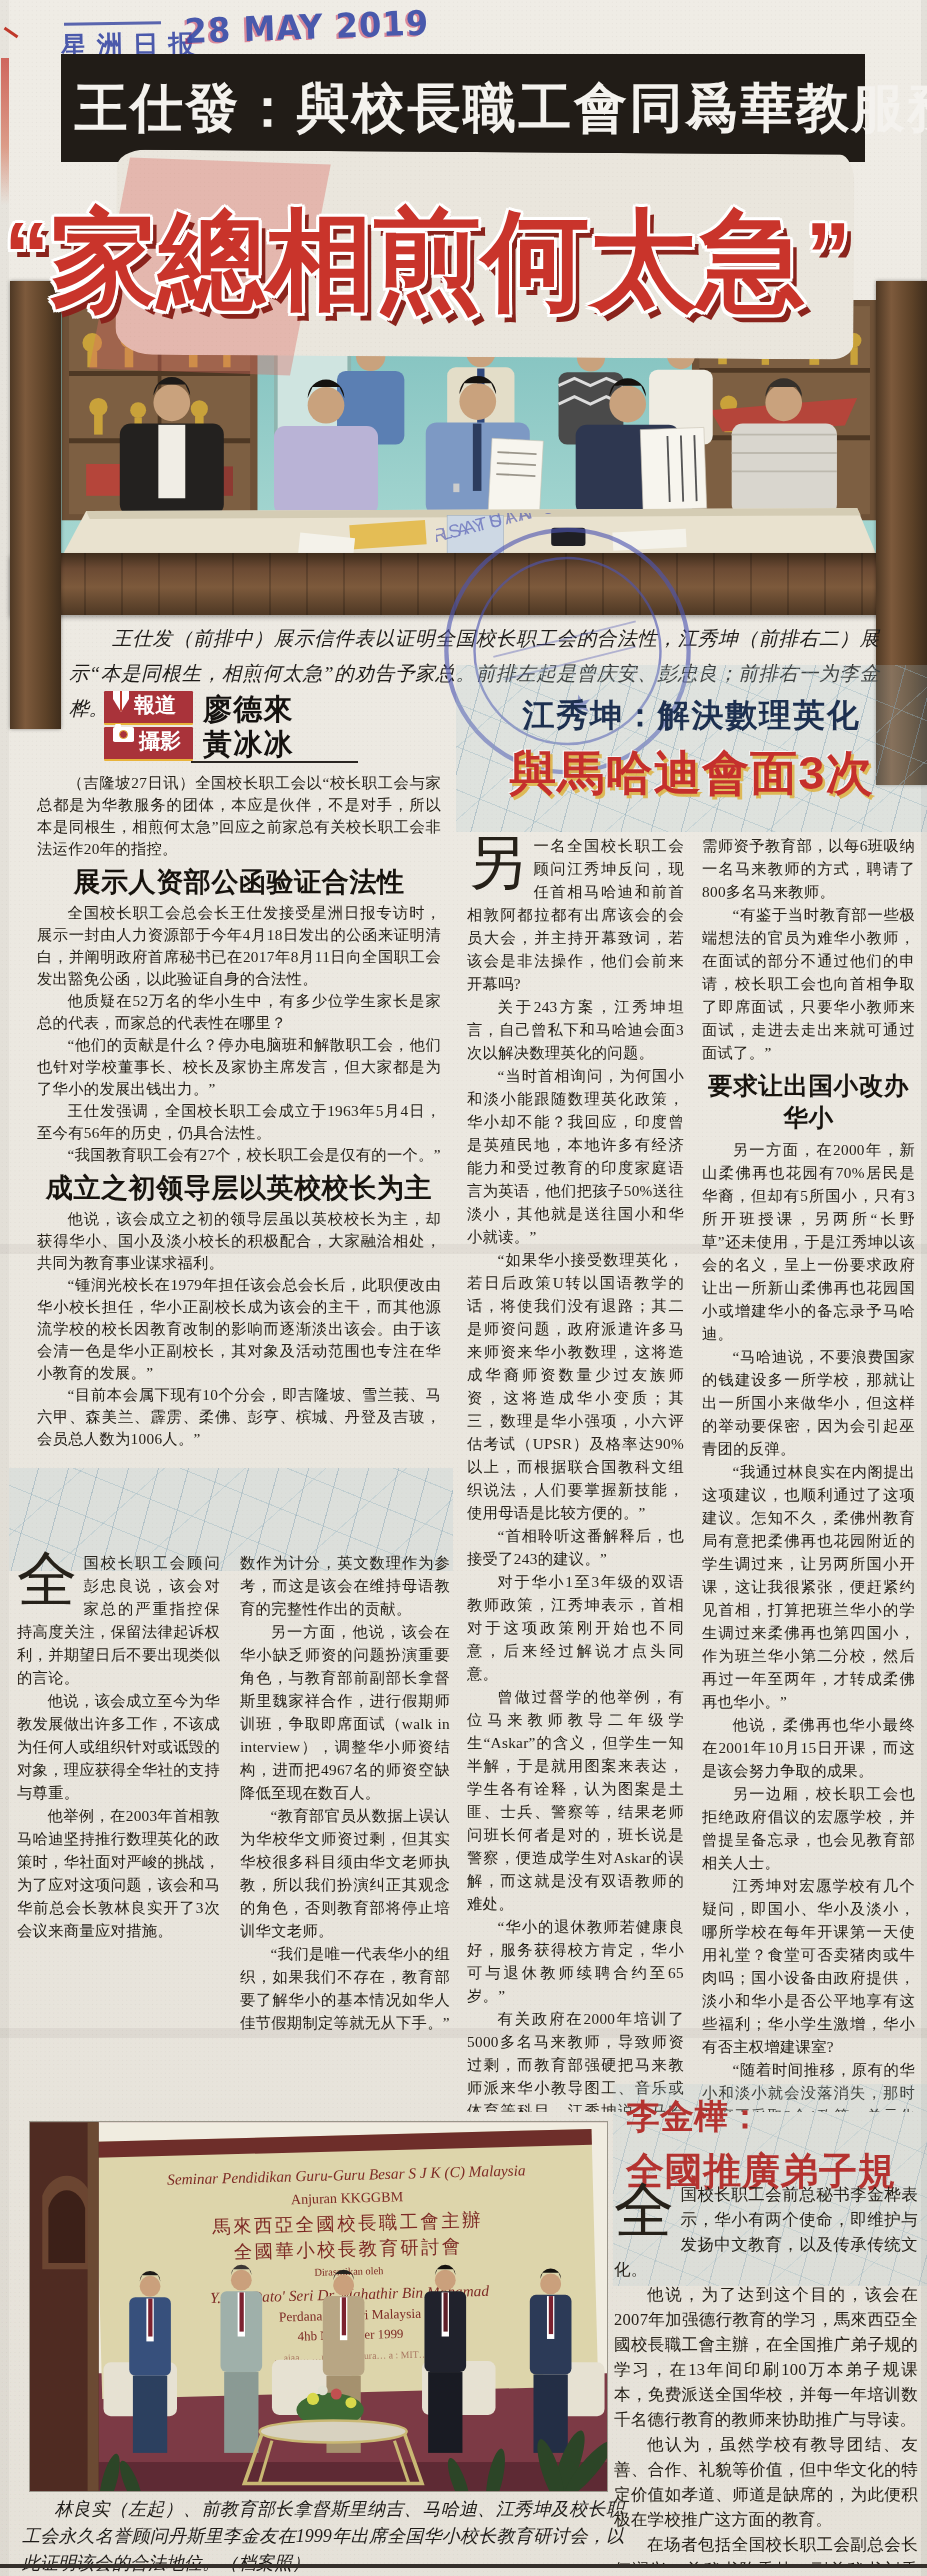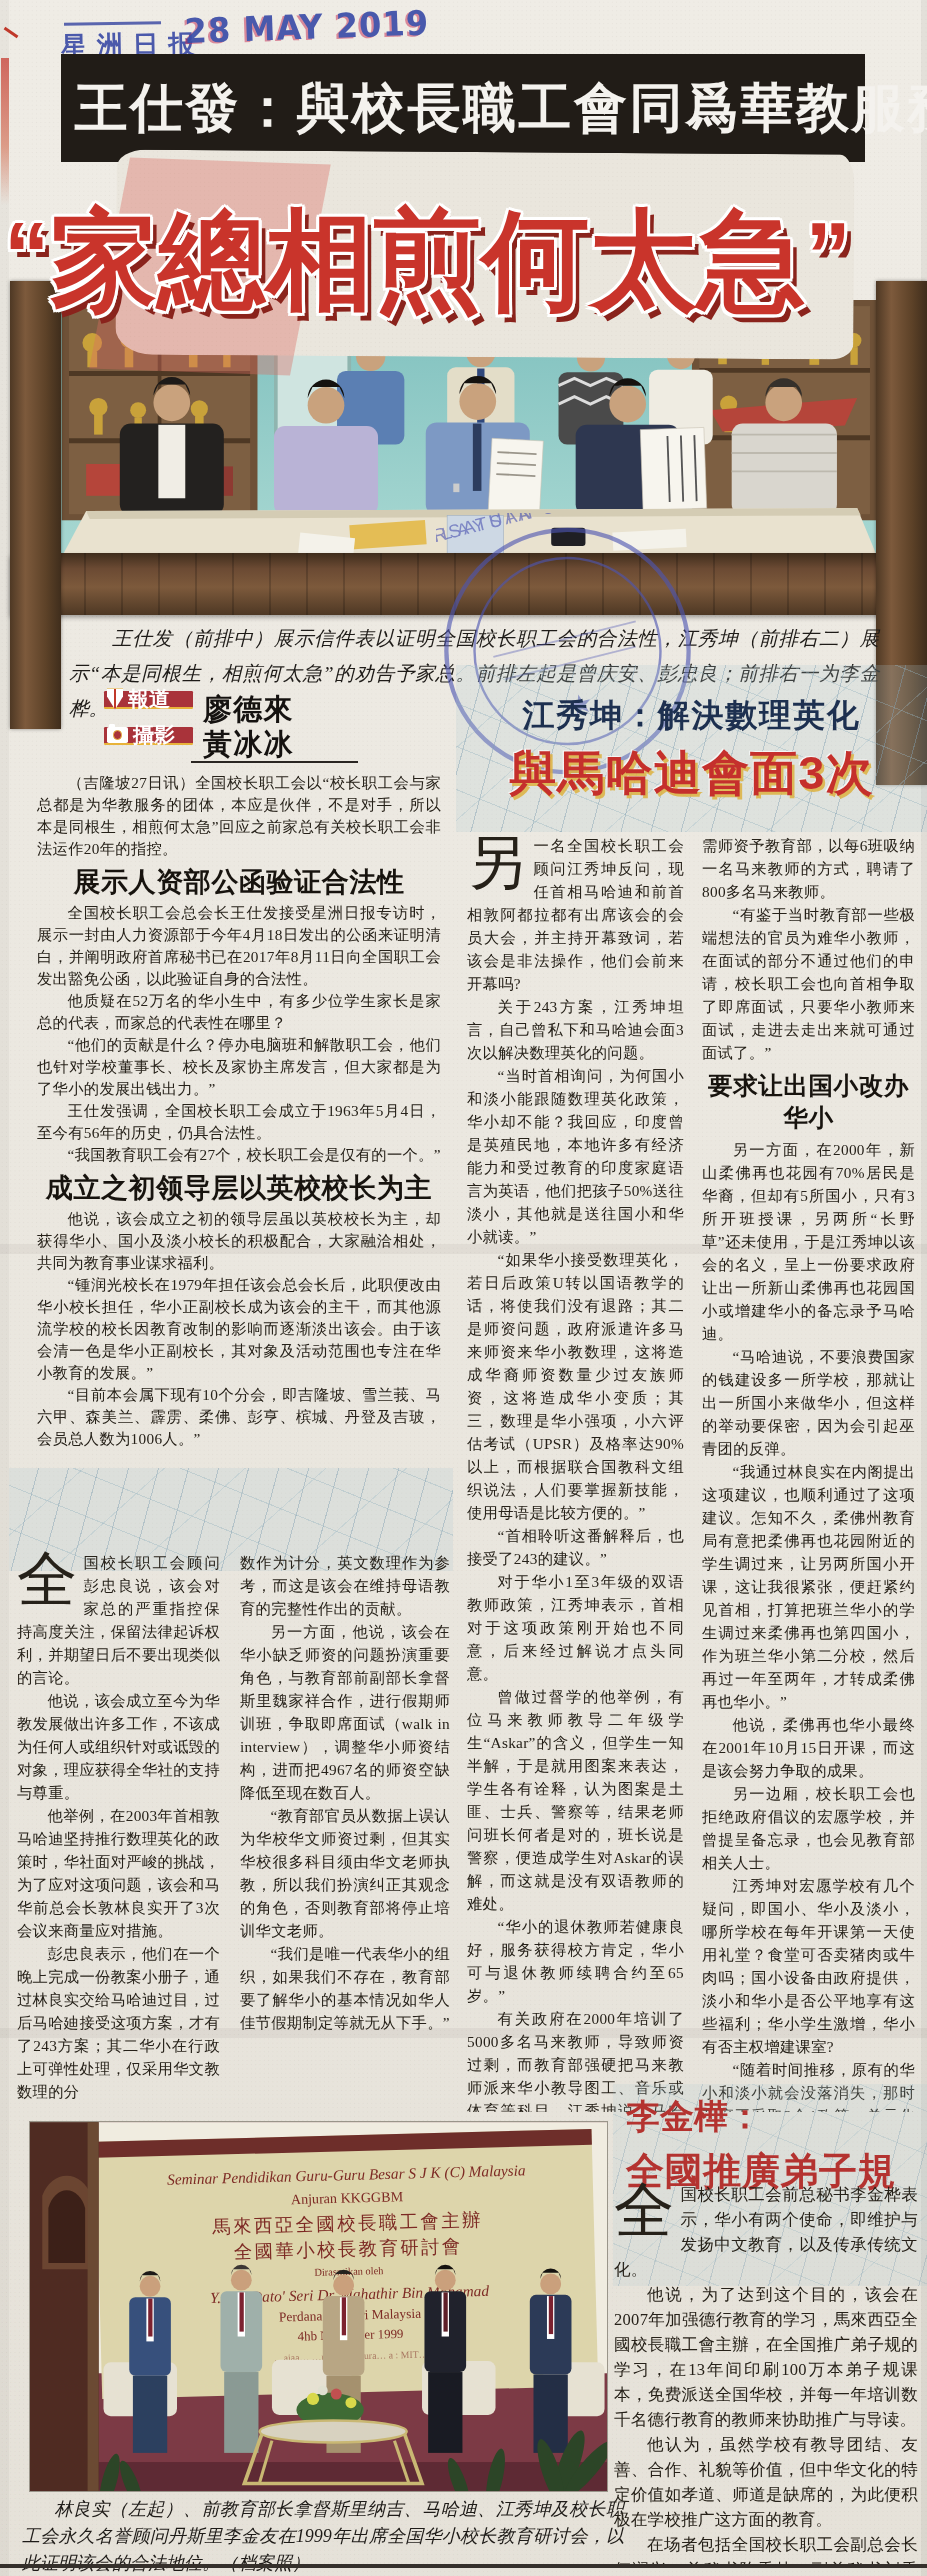--- a/index.html
+++ b/index.html
@@ -35,21 +35,21 @@
   .post-l{left:10.4px;top:281px;width:51px;height:448px;}
   .post-r{left:876px;top:281px;width:51px;height:504px;}
   .photo1{left:61px;top:300px;width:817px;height:257px;overflow:hidden;background:#8ecac8;}
   .woodbar{left:10.4px;top:553px;width:917px;height:62px;background:linear-gradient(#3f2d1c,#6b4a33 25%,#7d5a3c 55%,#4e3824);box-shadow:0 2.5px 4.9px rgba(0,0,0,.35);
     background-image:repeating-linear-gradient(90deg,rgba(0,0,0,.18) 0 1.8px,transparent 1.8px 37px),linear-gradient(#3f2d1c,#6b4a33 25%,#7d5a3c 55%,#4e3824);}
   
   .caption1{left:69px;top:621px;width:810px;font-size:19.6px;line-height:35px;font-style:italic;color:#1e1b18;text-indent:2.2em;text-align:justify;}
   
   .stamp{left:436px;top:513px;width:263px;height:276px;opacity:.62;pointer-events:none;}
   
-  .byl-box{width:89px;height:18px;background:#a9333a;border-bottom:2.5px solid #e8b33a;display:flex;align-items:center;gap:4.9px;padding-left:3px;box-sizing:border-box;border-radius:1.2px;}
+  .byl-box{width:89px;height:34px;background:#a9333a;border-bottom:2.5px solid #e8b33a;display:flex;align-items:flex-start;gap:4.9px;padding-left:9px;box-sizing:border-box;border-radius:1.2px;}
   .byl-label{color:#fff;font-weight:bold;font-size:21px;font-family:"Liberation Sans",sans-serif;}
   .byl-name{font-size:29px;font-weight:bold;color:#151210;font-family:"Liberation Sans",sans-serif;letter-spacing:1.2px;}
   .pen-icon{width:16px;height:21px;background-color:#fff;background-image:linear-gradient(90deg,transparent 0 42%,#c0392b 42% 58%,transparent 58%);
     clip-path:polygon(0 0,100% 0,100% 38%,50% 100%,0 38%);outline:1.2px solid #e8b33a;}
   .cam-icon{width:21px;height:15.3px;background:#fff;border-radius:1.8px;position:relative;}
   .cam-icon::before{content:"";position:absolute;left:5.5px;top:2.5px;width:9.8px;height:9.8px;border-radius:50%;background:#a9333a;border:1.2px solid #e8b33a;box-sizing:border-box;}
   .cam-icon::after{content:"";position:absolute;left:1.8px;top:-3.1px;width:6.7px;height:3.7px;background:#fff;border-radius:1.2px 1.2px 0 0;}
   .byl-rule{left:191px;top:761px;width:167px;height:1.8px;background:#2a2622;}
   
   .artbody{font-size:15.3px;line-height:22px;text-align:justify;overflow:hidden;letter-spacing:0.3px;}
@@ -317,21 +317,20 @@
     <p>另一边厢，校长职工会也拒绝政府倡议的宏愿学校，并曾提呈备忘录，也会见教育部相关人士。</p>
     <p>江秀坤对宏愿学校有几个疑问，即国小、华小及淡小，哪所学校在每年开课第一天使用礼堂？食堂可否卖猪肉或牛肉吗；国小设备由政府提供，淡小和华小是否公平地享有这些福利；华小学生激增，华小有否主权增建课室?</p>
     <p>“随着时间推移，原有的华小和淡小就会没落消失，那时政府再采取3合1政策，单元化教育就会在不知不觉中形成，这是我们华社的担心。”</p>
   </div>
 
   <div class="abs web a3strip"></div>
   <div class="abs artbody colbody" style="left:17px;top:1551px;width:203px;height:559px;">
     <p class="noind"><span class="cap">全</span><span>国校长职工会顾问彭忠良说，该会对家总的严重指控保持高度关注，保留法律起诉权利，并期望日后不要出现类似的言论。</span></p>
     <p>他说，该会成立至今为华教发展做出许多工作，不该成为任何人或组织针对或诋毁的对象，理应获得全华社的支持与尊重。</p>
     <p>他举例，在2003年首相敦马哈迪坚持推行数理英化的政策时，华社面对严峻的挑战，为了应对这项问题，该会和马华前总会长敦林良实开了3次会议来商量应对措施。</p>
-    <p>彭忠良表示，他们在一个晚上完成一份教案小册子，通过林良实交给马哈迪过目，过后马哈廸接受这项方案，才有了243方案；其二华小在行政上可弹性处理，仅采用华文教数理的分</p>
   </div>
   <div class="abs artbody colbody" style="left:240px;top:1551px;width:210px;height:559px;">
     <p class="noind">数作为计分，英文数理作为参考，而这是该会在维持母语教育的完整性作出的贡献。</p>
     <p>另一方面，他说，该会在华小缺乏师资的问题扮演重要角色，与教育部前副部长拿督斯里魏家祥合作，进行假期师训班，争取即席面试（walk in interview），调整华小师资结构，进而把4967名的师资空缺降低至现在数百人。</p>
     <p>“教育部官员从数据上误认为华校华文师资过剩，但其实华校很多科目须由华文老师执教，所以我们扮演纠正其观念的角色，否则教育部将停止培训华文老师。</p>
     <p>“我们是唯一代表华小的组织，如果我们不存在，教育部要了解华小的基本情况如华人佳节假期制定等就无从下手。”</p>
   </div>
 
   <div class="abs scanband" style="top:1244px;"></div>
   <div class="abs scanband" style="top:2028px;"></div>

